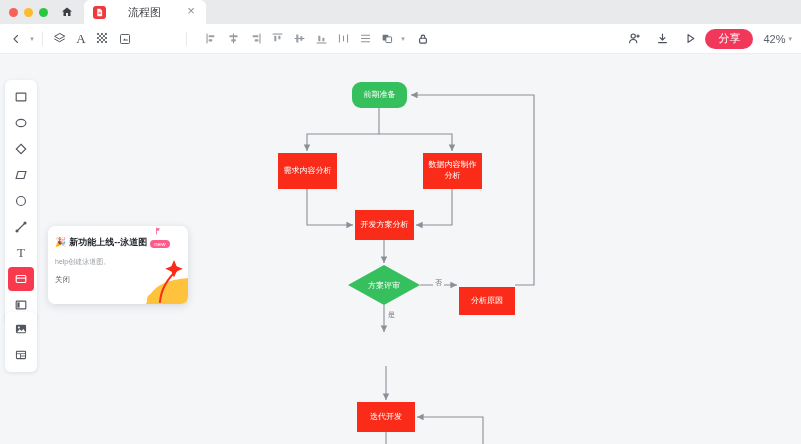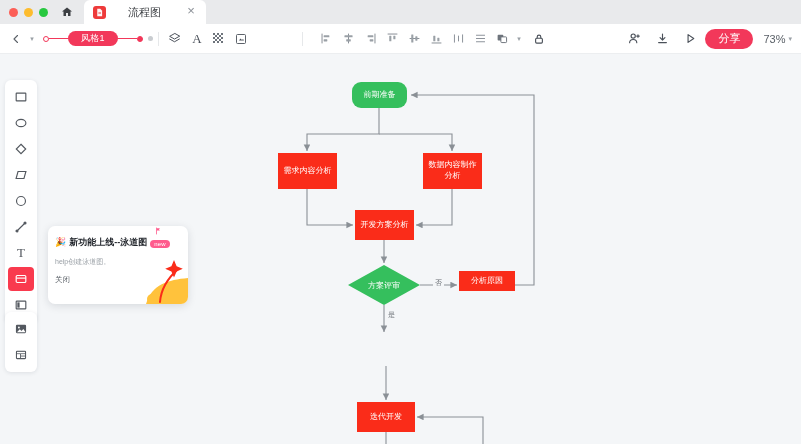--- a/index.html
+++ b/index.html
@@ -156,28 +156,20 @@
   </div>
 
   <div class="toolbar">
     <div class="tb-ico back-btn">
       <svg width="12" height="12" viewBox="0 0 24 24" fill="none" stroke="#5a6067" stroke-width="2.2" stroke-linecap="round" stroke-linejoin="round">
           <polyline points="15 5 8 12 15 19"></polyline>
         </svg>
     </div>
     <div class="caret-sm">▾</div>
 
-    <div class="style-widget">
-      <span class="sw-dot"></span>
-      <span class="sw-line"></span>
-      <span class="sw-pill">风格1</span>
-      <span class="sw-line"></span>
-      <span class="sw-dot filled"></span>
-      <span class="sw-dot-gray"></span>
-    </div>
 
     <div class="tb-sep"></div>
 
     <div class="tb-ico">
       <svg width="13" height="13" viewBox="0 0 24 24" fill="none" stroke="#4a5059" stroke-width="1.8" stroke-linecap="round" stroke-linejoin="round">
           <path d="M12 3 3 8l9 5 9-5z"></path>
           <path d="M3 13l9 5 9-5"></path>
         </svg>
     </div>
     <div class="tb-ico">
@@ -325,21 +317,21 @@
           <line x1="3.2" y1="13" x2="12.8" y2="13"></line>
         </svg>
     </div>
     <div class="tb-ico" style="margin-left:6px;">
       <svg width="13" height="13" viewBox="0 0 16 16" fill="none" stroke="#4a5059" stroke-width="1.4" stroke-linejoin="round">
           <path d="M5 3.2v9.6l7-4.8z"></path>
         </svg>
     </div>
     <div class="share-btn">分享</div>
     <div class="zoom-box">
-      <span>73%</span>
+      <span>42%</span>
       <span class="zoom-caret">▾</span>
     </div>
   </div>
 
   <div class="rail">
     <div class="rail-item">
       <svg width="14" height="14" viewBox="0 0 16 16" fill="none" stroke="currentColor" stroke-width="1.3">
           <rect x="2.5" y="3.5" width="11" height="9" rx="0.6"></rect>
         </svg>
     </div>
@@ -474,21 +466,21 @@
       <span class="node-txt">开发方案分析</span>
     </div>
 
     <div class="diamond-wrap" style="left:306px;top:209px;width:72px;height:40px;">
       <svg width="72" height="40" viewBox="0 0 72 40">
           <path d="M36 0 72 20 36 40 0 20z" fill="#35bf5d"></path>
         </svg>
       <span class="diamond-txt">方案评审</span>
     </div>
 
-    <div class="node n-rect" style="left:417px;top:215px;width:56px;height:20px;">
+    <div class="node n-rect" style="left:417px;top:231px;width:56px;height:28px;">
       <span class="node-txt">分析原因</span>
     </div>
     <div class="node n-rect" style="left:315px;top:346px;width:58px;height:30px;">
       <span class="node-txt">迭代开发</span>
     </div>
 
     <div class="edge-label" style="left:391px;top:222px;">否</div>
     <div class="edge-label" style="left:344px;top:254px;">是</div>
   </div>
 

